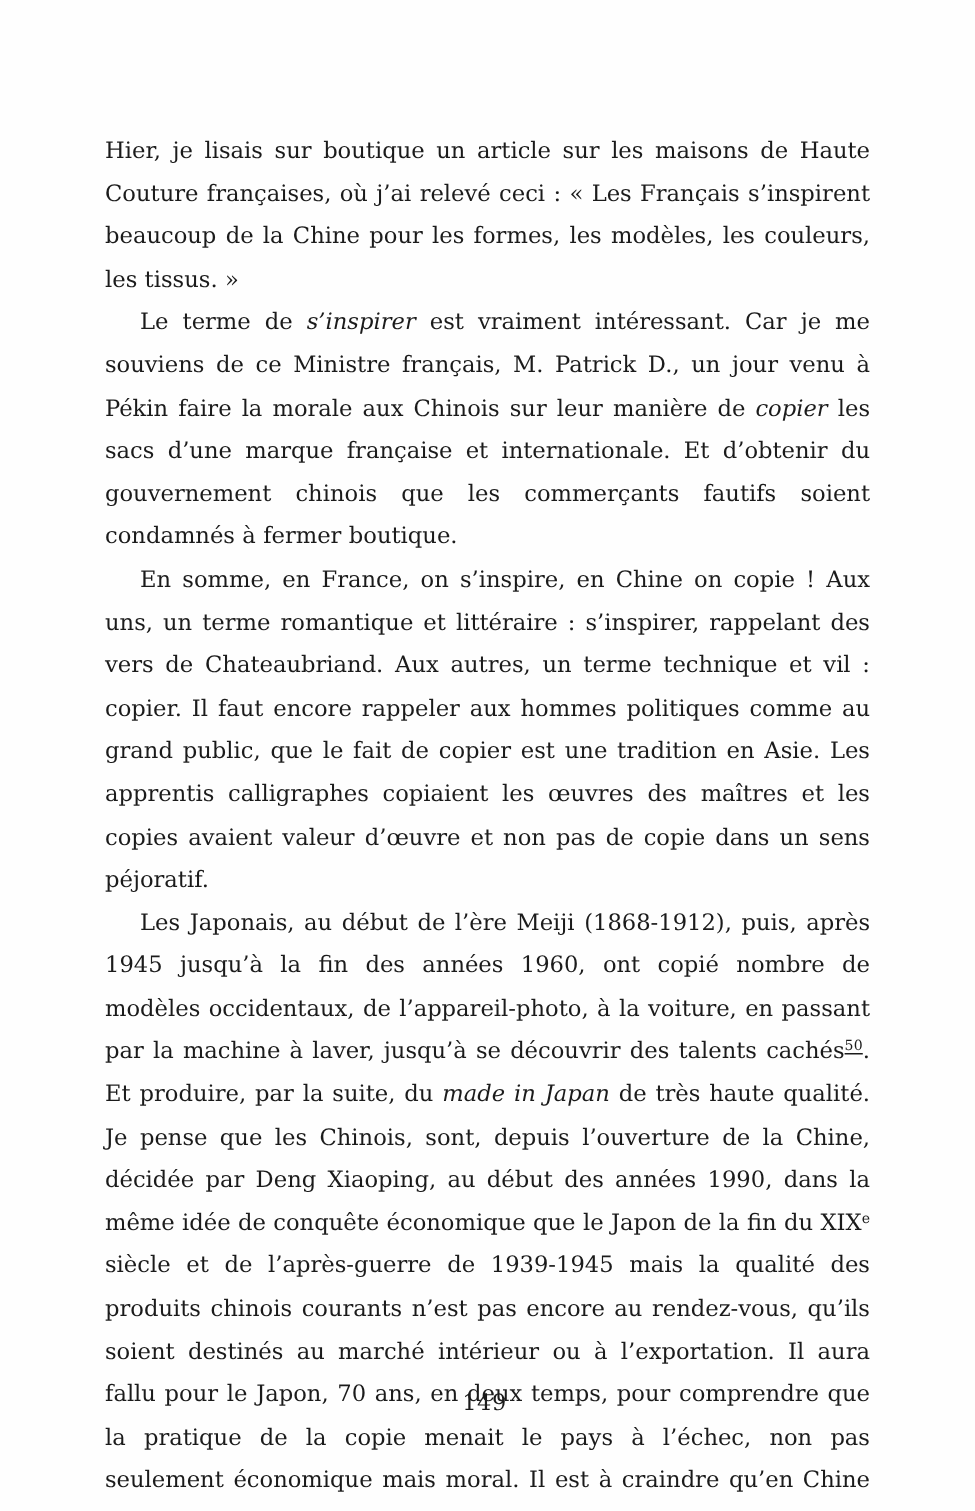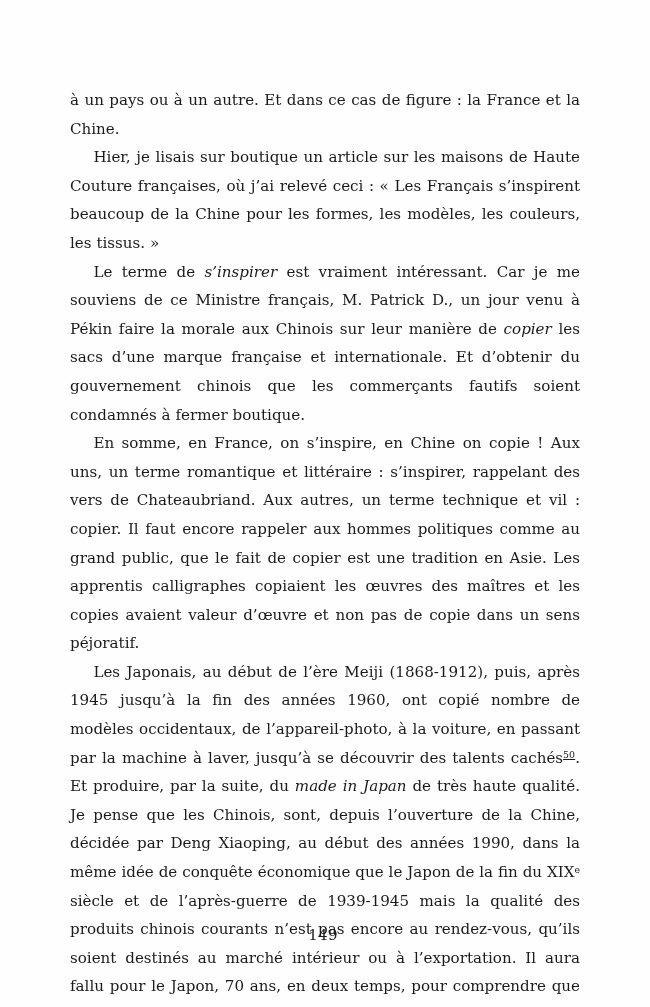--- a/index.html
+++ b/index.html
@@ -79,23 +79,20 @@
     color: #1b1b1b;
   }
 </style>
 </head>
 <body>
 
 <div id="page">
 
   <div id="text-block">
 
-    <p class="para">
-      <span>à un pays ou à un autre. Et dans ce cas de figure : la France et la Chine.</span>
-    </p>
 
     <p class="para">
       <span>Hier, je lisais sur boutique un article sur les maisons de Haute Couture françaises, où j’ai relevé ceci : « Les Français s’inspirent beaucoup de la Chine pour les formes, les modèles, les couleurs, les tissus. »</span>
     </p>
 
     <p class="para">
       <span>Le terme de </span><em class="it">s’inspirer</em><span> est vraiment intéressant. Car je me souviens de ce Ministre français, M. Patrick D., un jour venu à Pékin faire la morale aux Chinois sur leur manière de </span><em class="it">copier</em><span> les sacs d’une marque française et internationale. Et d’obtenir du gouvernement chinois que les commerçants fautifs soient condamnés à fermer boutique.</span>
     </p>
 
     <p class="para">

